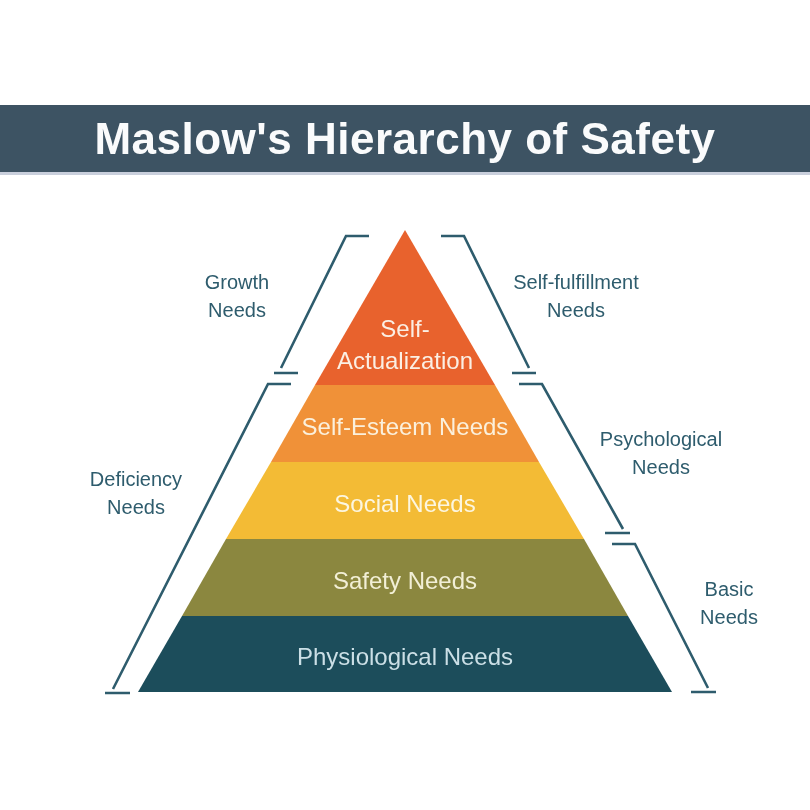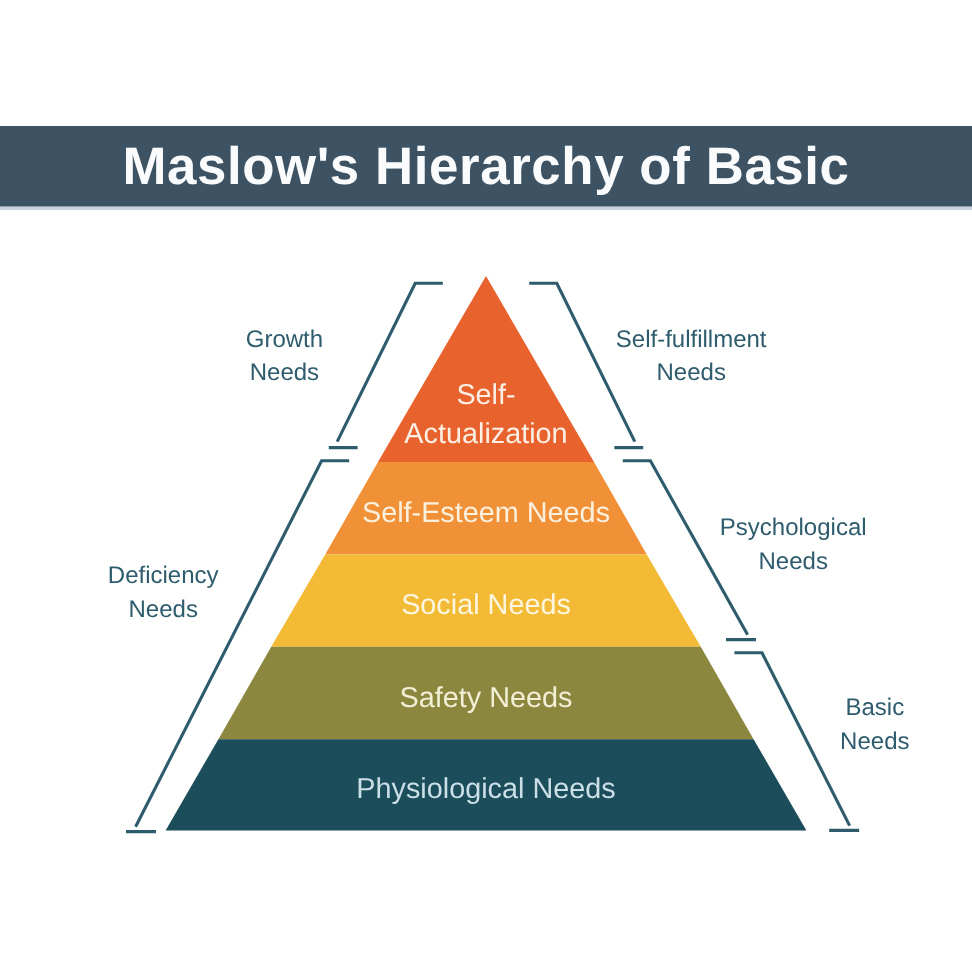--- a/index.html
+++ b/index.html
@@ -58,21 +58,21 @@
     stroke-linecap: butt;
     stroke-linejoin: miter;
   }
 </style>
 </head>
 <body>
 
 <div class="canvas">
 
   <div class="banner">
-    <h1>Maslow's Hierarchy of Basic</h1>
+    <h1>Maslow's Hierarchy of Safety</h1>
   </div>
 
   <svg class="diagram" width="810" height="810" viewBox="0 0 810 810">
 
     <g>
       <polygon points="405,230 495,385 315,385" fill="#E8622D"></polygon>
       <polygon points="315,385 495,385 539,462 271,462" fill="#F09138"></polygon>
       <polygon points="271,462 539,462 584,539 226,539" fill="#F3BB35"></polygon>
       <polygon points="226,539 584,539 628,616 182,616" fill="#8B873F"></polygon>
       <polygon points="182,616 628,616 672,692 138,692" fill="#1C4D5B"></polygon>

